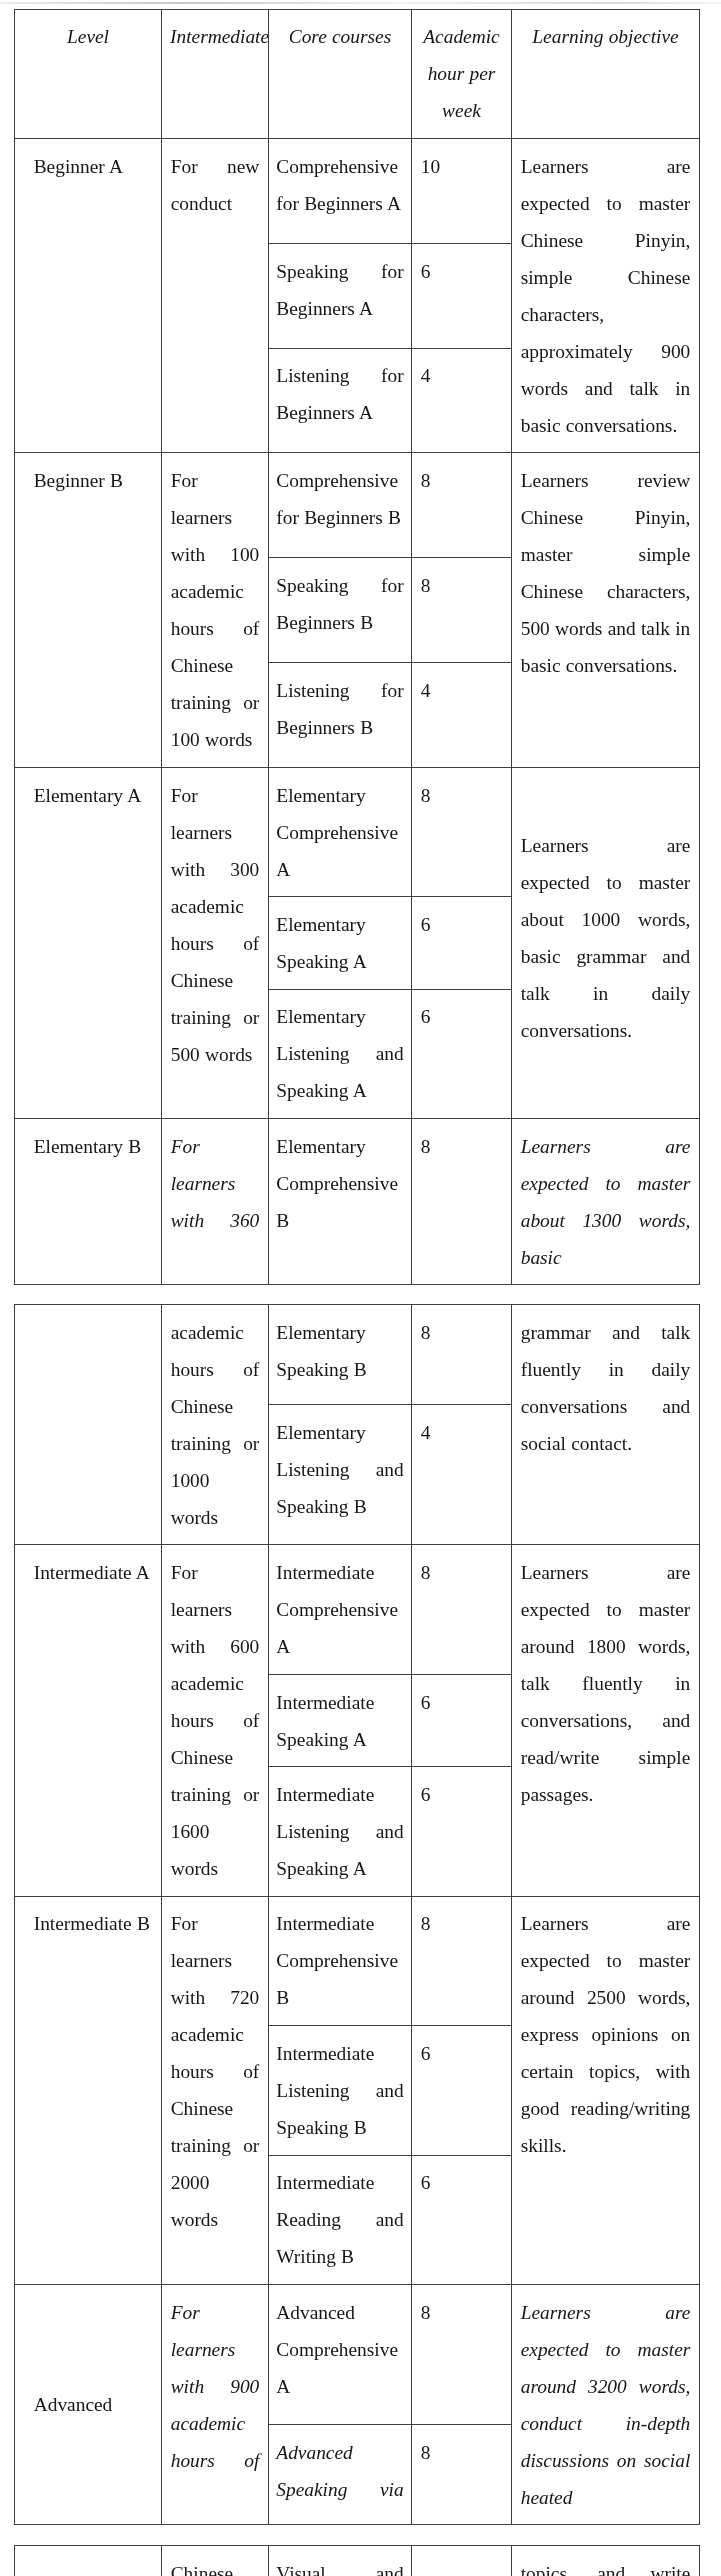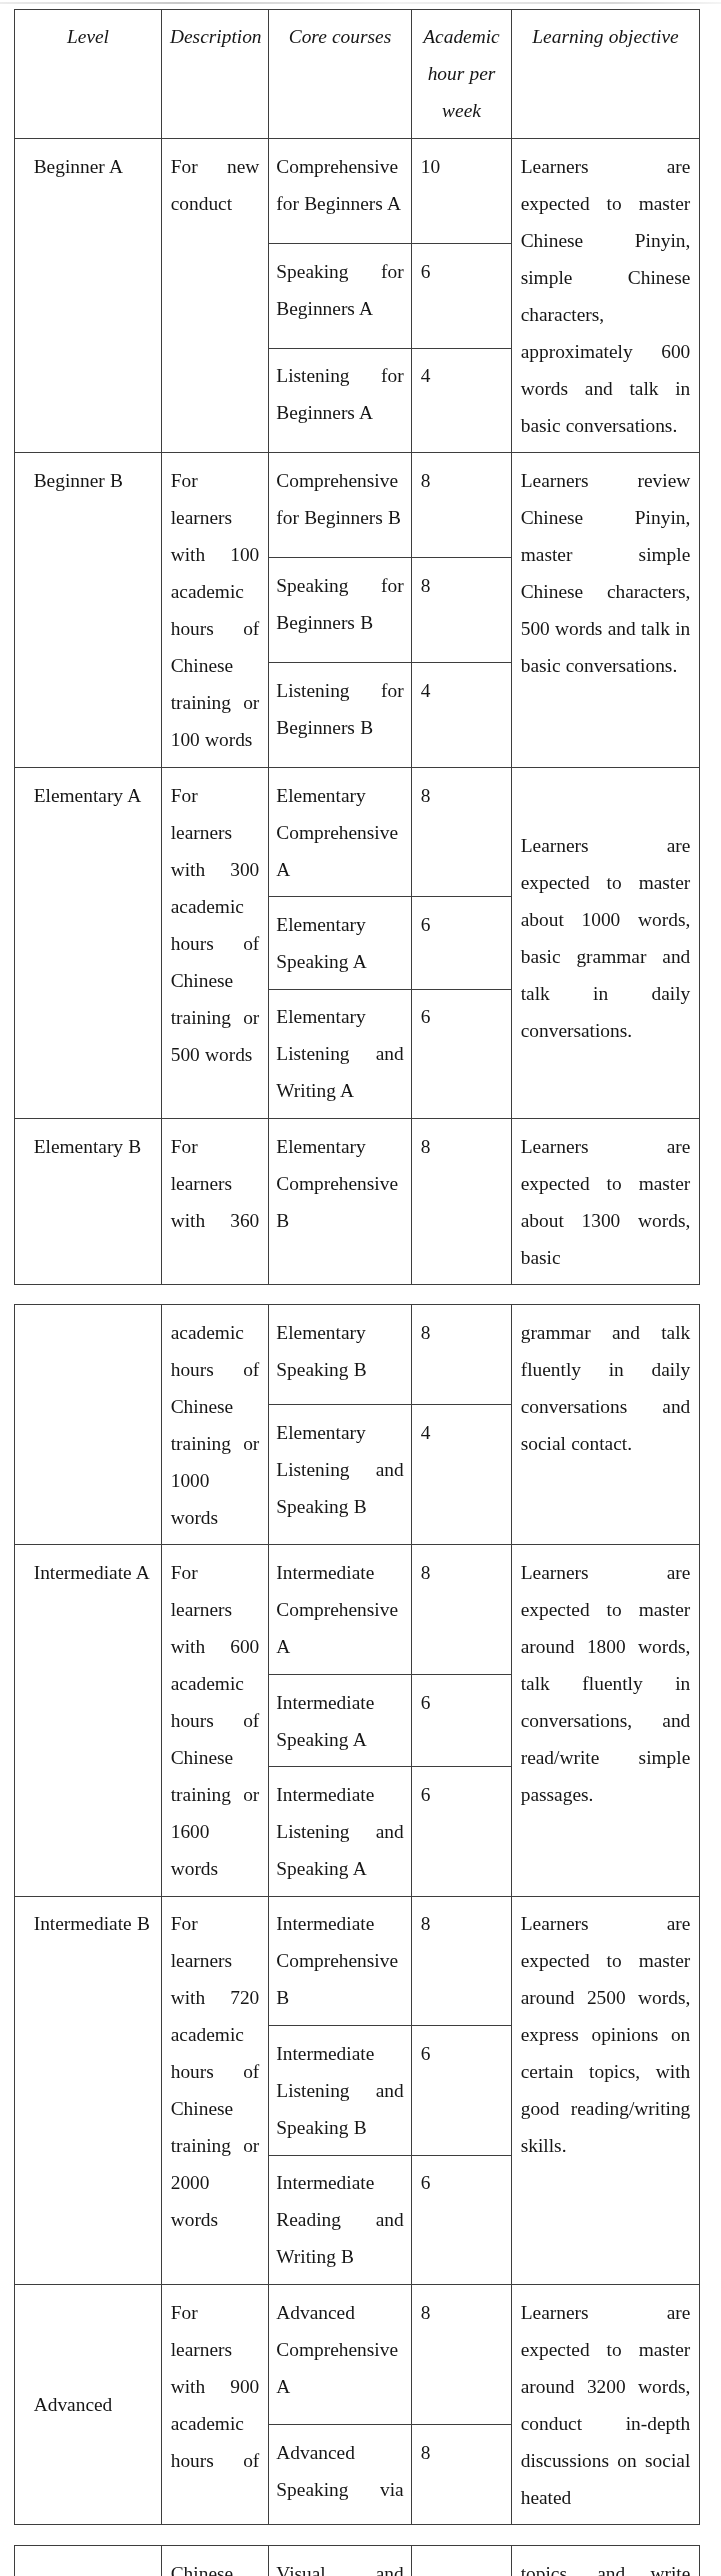--- a/index.html
+++ b/index.html
@@ -45,21 +45,21 @@
     text-align: justify;
     overflow: hidden;
     word-spacing: 0.02em;
   }
   td.hd { text-align: center; padding: 8.7px 8px; font-style: italic; }
   td.level { text-align: left; padding-left: 18.7px; padding-right: 6px; }
   td.desc { padding: 8.7px; }
   td.course { padding: 8.7px 7.3px; margin-left: 48px; }
   td.hours { text-align: left; padding-left: 8.7px; padding-right: 8px; }
   td.obj { padding: 8.7px; }
-  td.fj { text-align-last: justify; }
+  td.fj { text-align-last: justify; font-style: italic; }
   td.vmid { vertical-align: middle; }
   td.otop { padding-top: 59px; }
   tr.trh { height: 155px; }
 </style>
 </head>
 <body>
 
 <div class="page">
   <div class="artifact"></div>
 
@@ -67,32 +67,32 @@
     <colgroup>
       <col class="c-level">
         <col class="c-desc">
         <col class="c-course">
         <col class="c-hours">
         <col class="c-obj">
     </colgroup>
     <tbody>
       <tr>
         <td class="hd">Level</td>
-        <td class="hd">Description</td>
+        <td class="hd">Intermediate</td>
         <td class="hd">Core courses</td>
         <td class="hd">Academic hour per week</td>
         <td class="hd">Learning objective</td>
       </tr>
 
       <tr>
         <td class="level" rowspan="3">Beginner A</td>
         <td class="desc" rowspan="3">For new conduct</td>
         <td class="course">Comprehensive for Beginners A</td>
         <td class="hours">10</td>
-        <td class="obj" rowspan="3">Learners are expected to master Chinese Pinyin, simple Chinese characters, approximately 600 words and talk in basic conversations.</td>
+        <td class="obj" rowspan="3">Learners are expected to master Chinese Pinyin, simple Chinese characters, approximately 900 words and talk in basic conversations.</td>
       </tr>
       <tr>
         <td class="course">Speaking for Beginners A</td>
         <td class="hours">6</td>
       </tr>
       <tr>
         <td class="course">Listening for Beginners A</td>
         <td class="hours">4</td>
       </tr>
 
@@ -117,21 +117,21 @@
         <td class="desc" rowspan="3">For learners with 300 academic hours of Chinese training or 500 words</td>
         <td class="course">Elementary Comprehensive A</td>
         <td class="hours">8</td>
         <td class="obj otop" rowspan="3">Learners are expected to master about 1000 words, basic grammar and talk in daily conversations.</td>
       </tr>
       <tr>
         <td class="course">Elementary Speaking A</td>
         <td class="hours">6</td>
       </tr>
       <tr>
-        <td class="course">Elementary Listening and Writing A</td>
+        <td class="course">Elementary Listening and Speaking A</td>
         <td class="hours">6</td>
       </tr>
 
       <tr class="trh">
         <td class="level">Elementary B</td>
         <td class="desc fj">For learners with 360</td>
         <td class="course">Elementary Comprehensive B</td>
         <td class="hours">8</td>
         <td class="obj fj">Learners are expected to master about 1300 words, basic</td>
       </tr>

